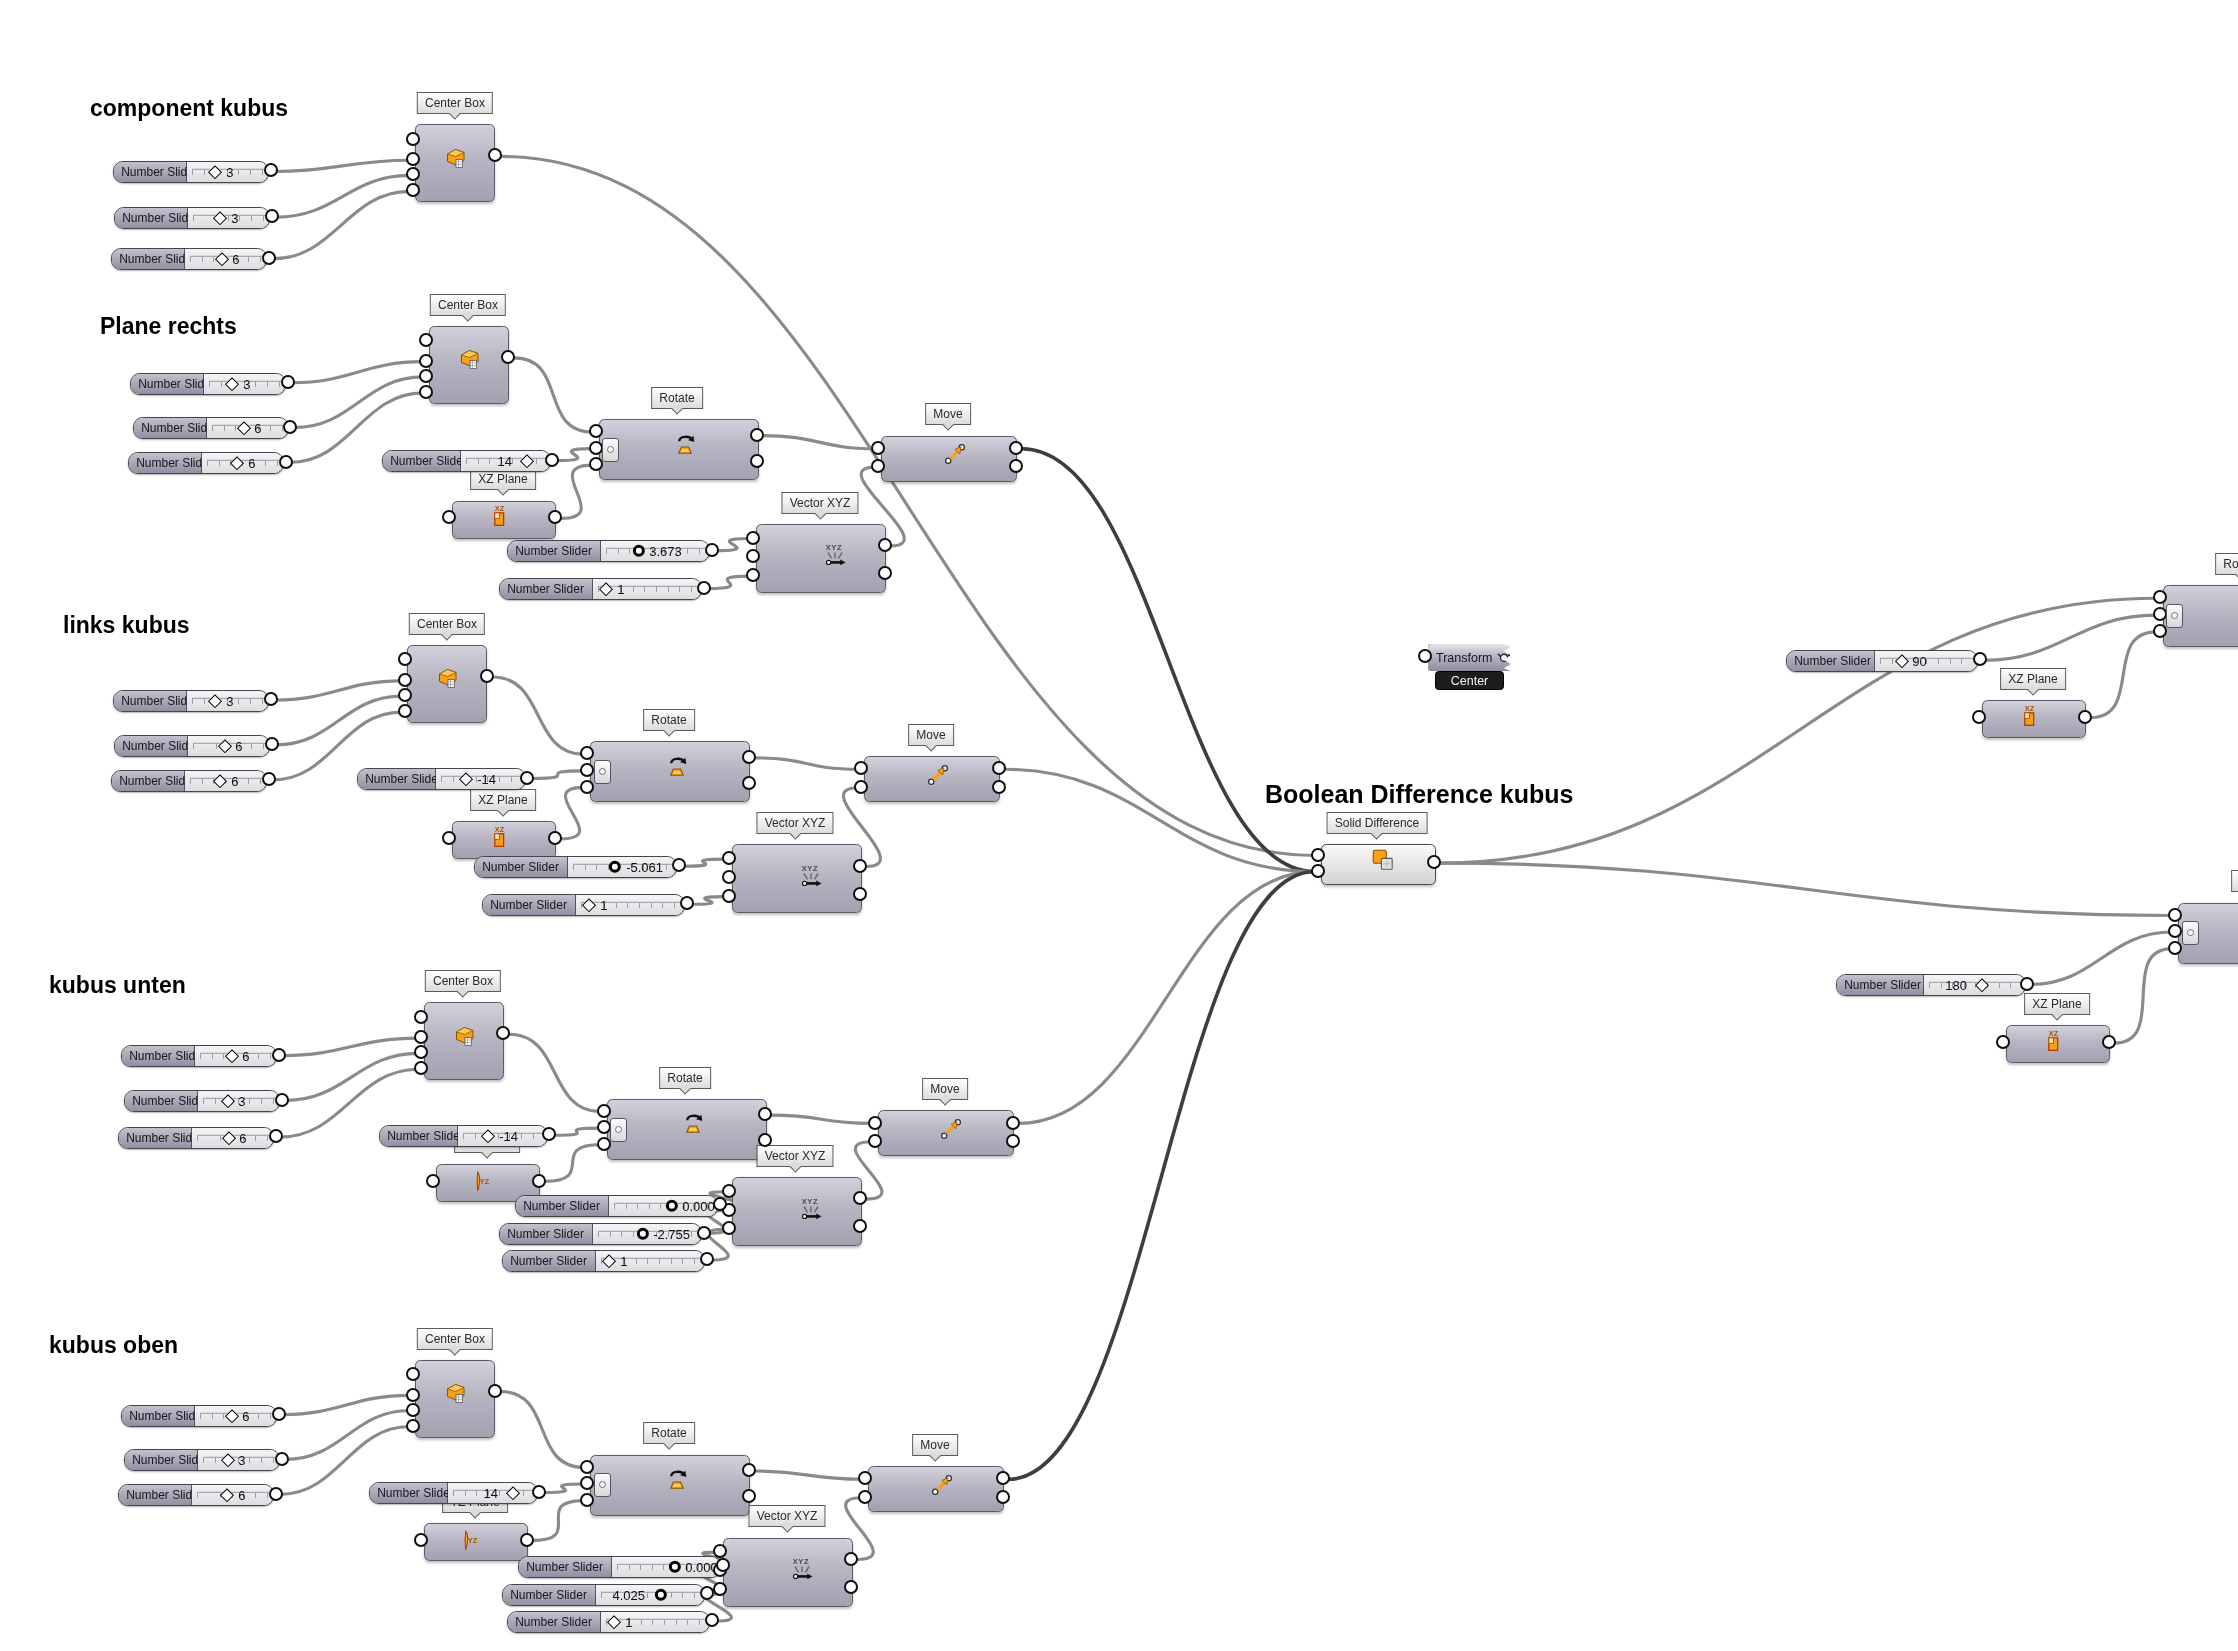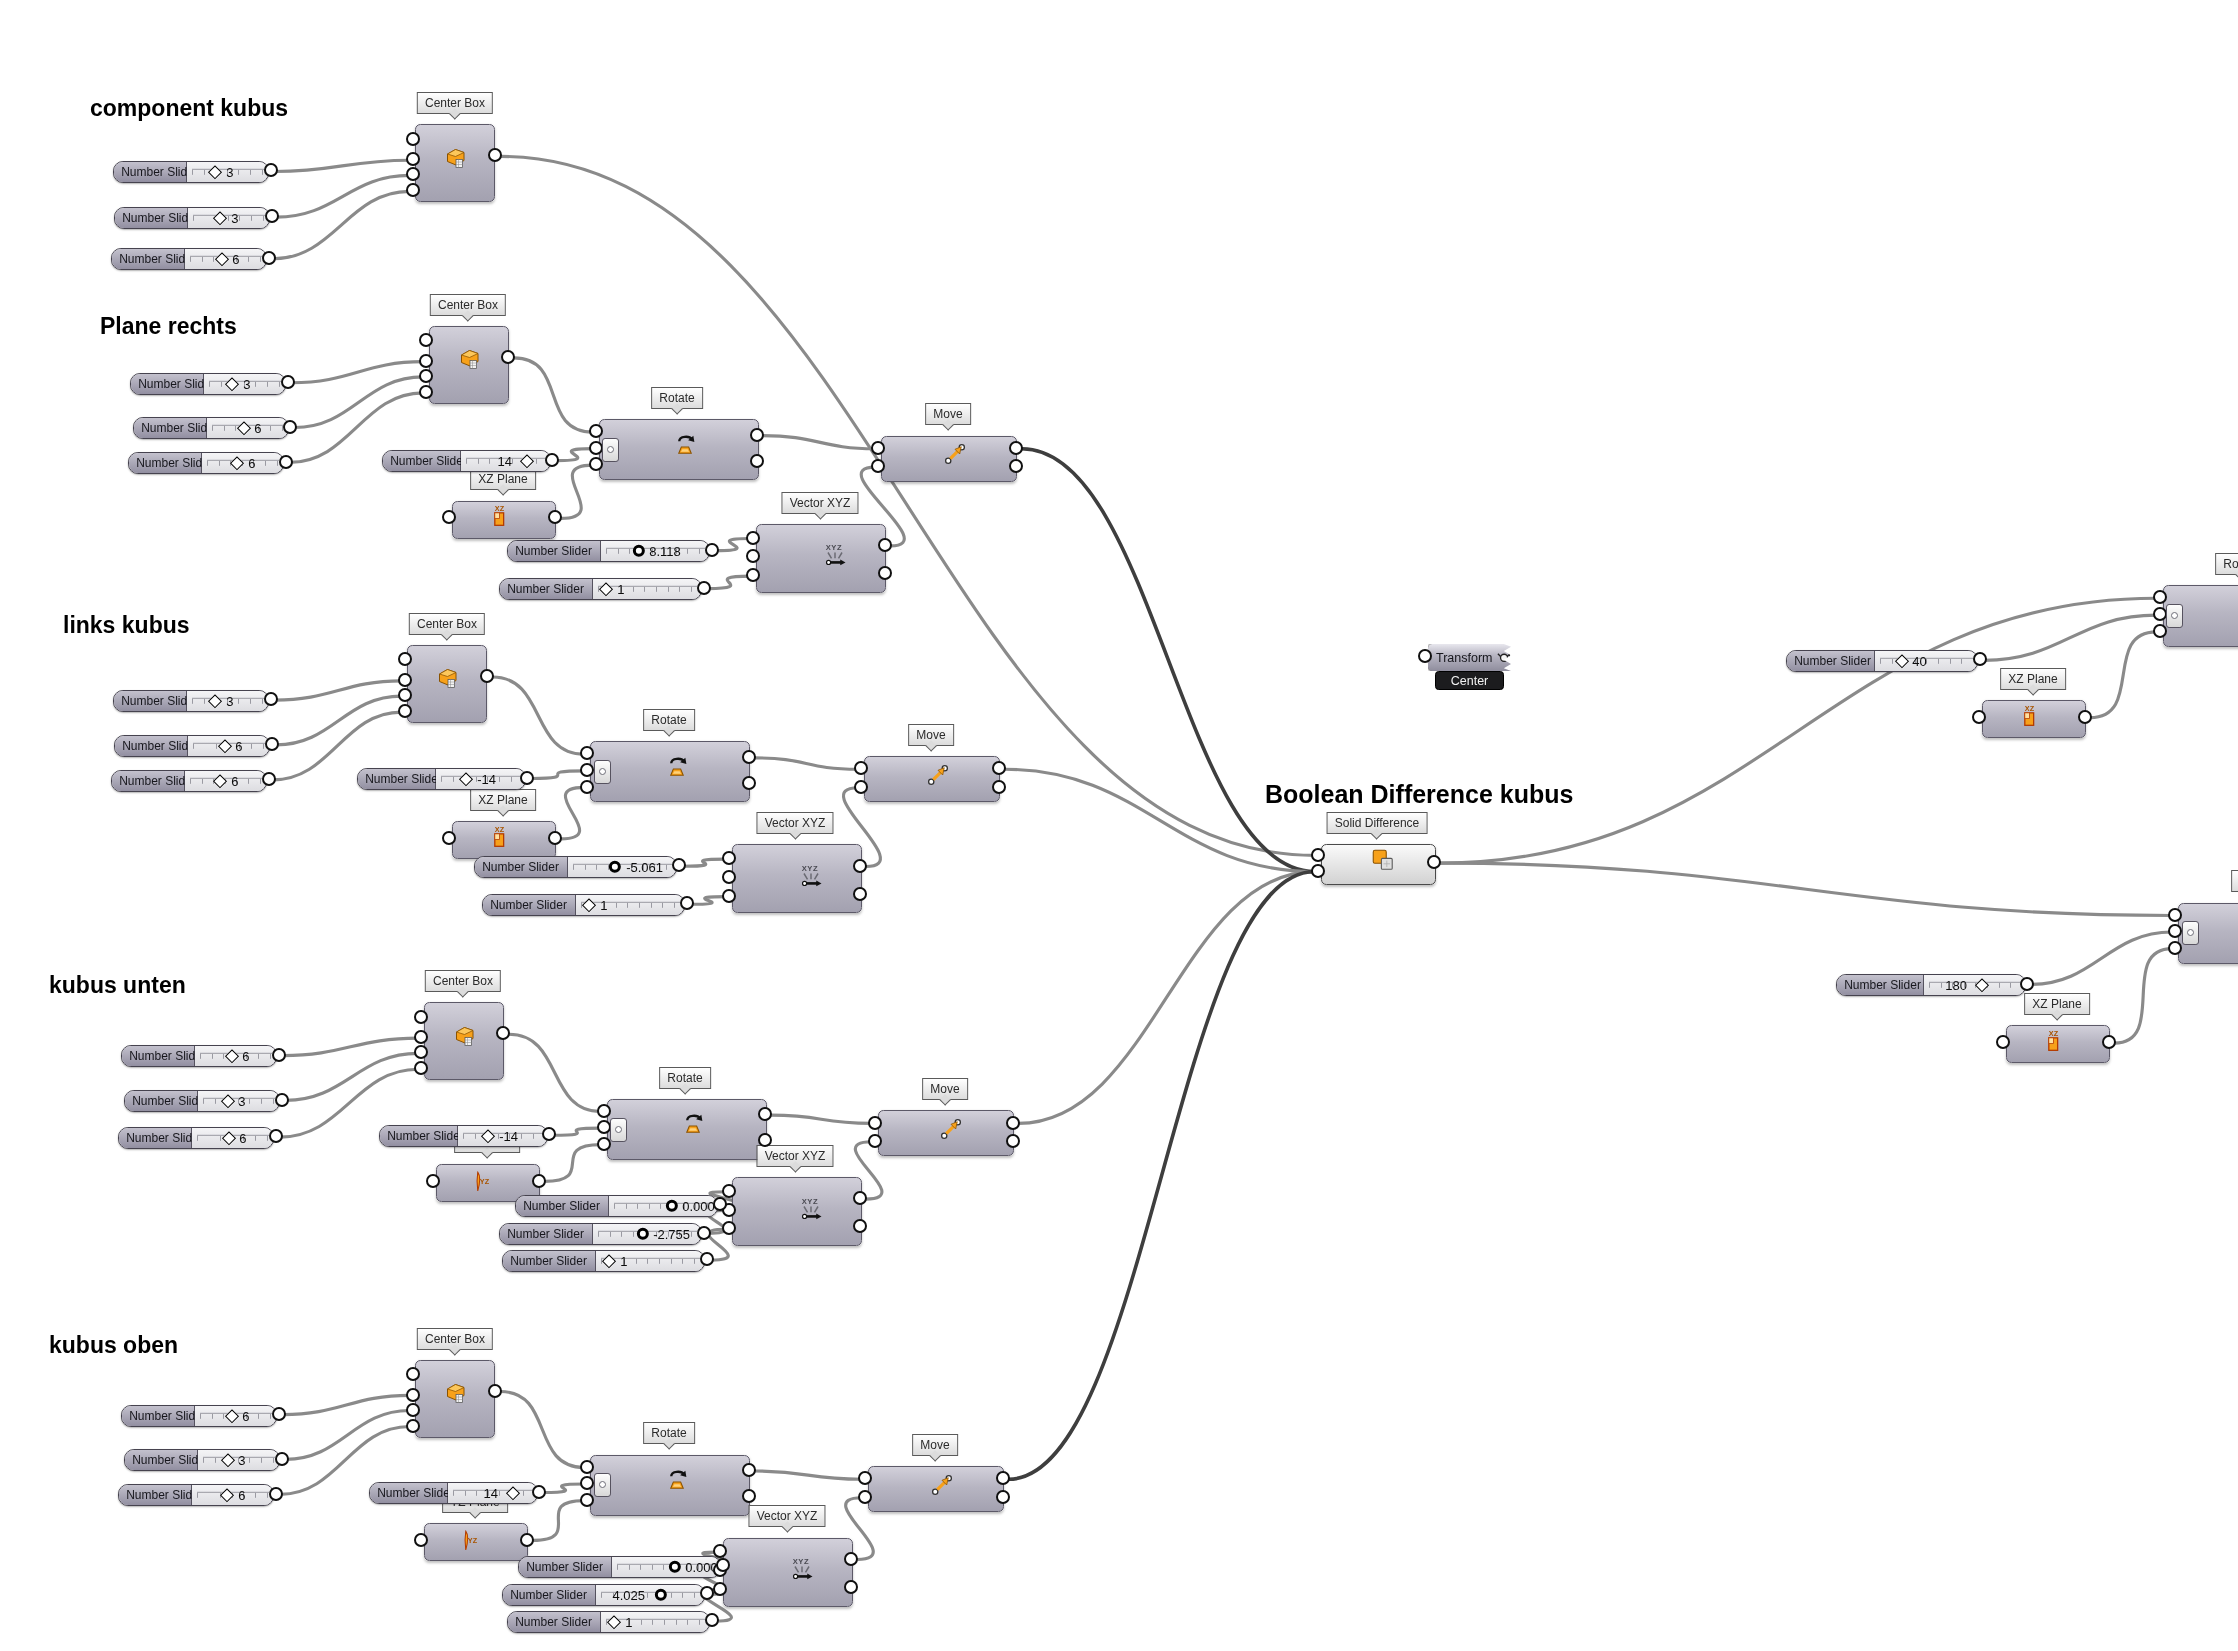--- a/index.html
+++ b/index.html
@@ -703,39 +703,39 @@
         <div class="handle diamond" style="left: 65px;"></div>
         <div class="sl-text" style="right: 39px;">14</div>
       </div>
     </div>
     <div class="hook" style="left: 540px; top: 1493px;"></div>
     <div class="slider" style="left: 1786px; top: 650px; width: 190px;">
       <div class="sl-label" style="width: 80px;">Number Slider</div>
       <div class="sl-val">
         <div class="sl-ticks"></div>
         <div class="handle diamond" style="left: 26.4px;"></div>
-        <div class="sl-text" style="left: 37px;">40</div>
+        <div class="sl-text" style="left: 37px;">90</div>
       </div>
     </div>
     <div class="hook" style="left: 1981px; top: 660px;"></div>
     <div class="slider" style="left: 1836px; top: 974px; width: 188px;">
       <div class="sl-label" style="width: 79px;">Number Slider</div>
       <div class="sl-val">
         <div class="sl-ticks"></div>
         <div class="handle diamond" style="left: 58px;"></div>
         <div class="sl-text" style="right: 58px; margin-left: 47px;">180</div>
       </div>
     </div>
     <div class="hook" style="left: 2028px; top: 985px;"></div>
     <div class="slider" style="left: 507px; top: 540px; width: 201px;">
       <div class="sl-label" style="width: 85px;">Number Slider</div>
       <div class="sl-val">
         <div class="sl-ticks"></div>
         <div class="handle ring" style="left: 38px;"></div>
-        <div class="sl-text" style="left: 48px;">8.118</div>
+        <div class="sl-text" style="left: 48px;">3.673</div>
       </div>
     </div>
     <div class="hook" style="left: 713px; top: 551px;"></div>
     <div class="slider" style="left: 499px; top: 578px; width: 201px;">
       <div class="sl-label" style="width: 85px;">Number Slider</div>
       <div class="sl-val">
         <div class="sl-ticks"></div>
         <div class="handle diamond" style="left: 13px;"></div>
         <div class="sl-text" style="left: 24px;">1</div>
       </div>

